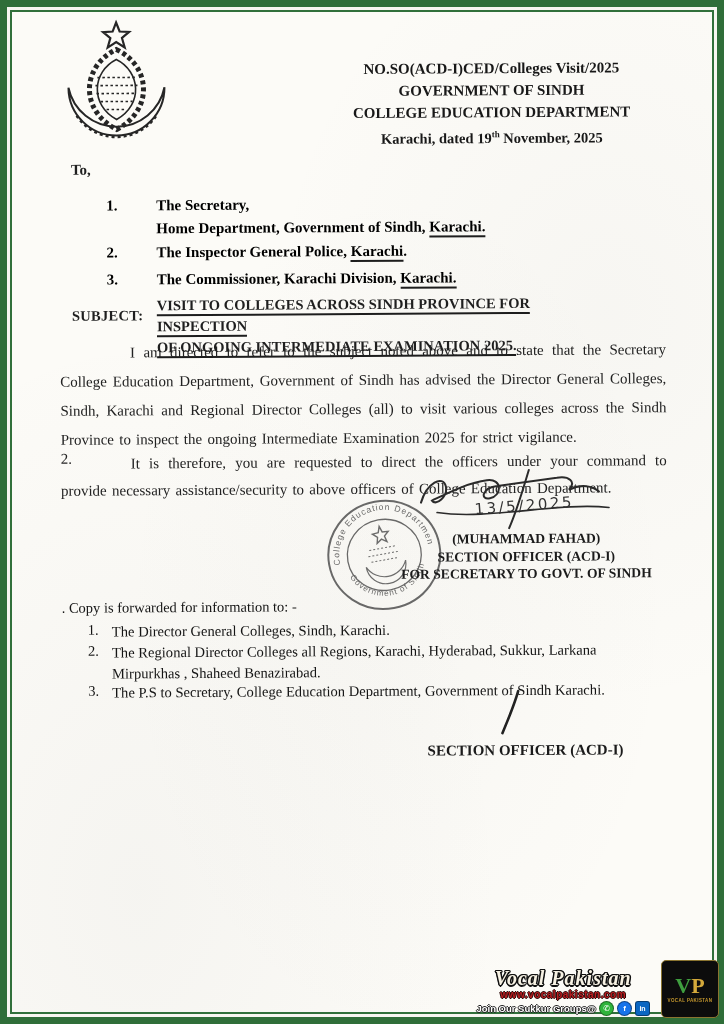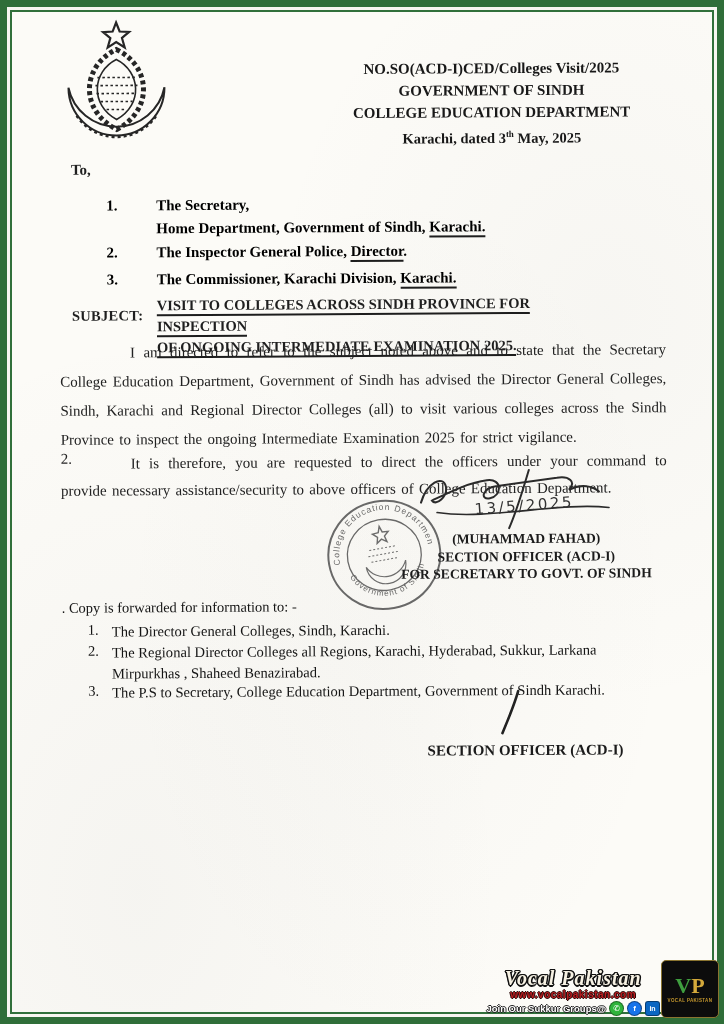--- a/index.html
+++ b/index.html
@@ -53,21 +53,21 @@
   .cc-head{left:46px;top:586px;font-size:14.5px;color:#151515;}
   .cc-row{position:absolute;font-size:14.6px;color:#151515;}
   .cc-num{position:absolute;left:72px;width:20px;}
   .cc-txt{position:absolute;left:96px;width:545px;line-height:20.5px;}
 
   
   .slash{left:482px;top:678px;width:26px;height:46px;}
   .footer-title{left:388px;top:731px;width:242px;text-align:center;font-size:15px;font-weight:bold;color:#1b1b1b;}
 
   
-  .wm{position:absolute;right:5px;bottom:6px;display:flex;align-items:flex-end;gap:1px;font-family:"Liberation Sans","DejaVu Sans",sans-serif;}
+  .wm{position:absolute;right:5px;bottom:6px;display:flex;align-items:flex-end;gap:11px;font-family:"Liberation Sans","DejaVu Sans",sans-serif;}
   .wm-texts{display:flex;flex-direction:column;align-items:center;gap:1px;padding-bottom:2px;}
   .wm-brand{
     font-family:"Liberation Serif",serif;font-style:italic;font-weight:bold;font-size:20px;color:#f7f2e4;
     text-shadow:-1.5px 0 #111,1.5px 0 #111,0 -1.5px #111,0 1.5px #111,-1px -1px #111,1px 1px #111,1px -1px #111,-1px 1px #111;
     letter-spacing:1px;line-height:20px;
   }
   .wm-url{
     font-weight:bold;font-size:10px;color:#bb1d20;letter-spacing:.5px;
     text-shadow:-1px 0 #2a0a0a,1px 0 #2a0a0a,0 -1px #2a0a0a,0 1px #2a0a0a;
   }
@@ -105,32 +105,32 @@
           <path d="M37 58 h38 M35 66 h42 M36 74 h40 M40 82 h32 M46 90 h20" stroke-width="1.6" stroke-dasharray="2.5 2.5"></path>
           <path d="M8 68 A 49 49 0 0 0 104 68 A 42 42 0 0 1 8 68 Z" stroke-width="2"></path>
           <path d="M16 96 A 48 48 0 0 0 96 96" stroke-width="2.5" stroke-dasharray="3 3"></path>
         </g>
       </svg>
 
       <div class="abs head">
         <div>NO.SO(ACD-I)CED/Colleges Visit/2025</div>
         <div>GOVERNMENT OF SINDH</div>
         <div>COLLEGE EDUCATION DEPARTMENT</div>
-        <div class="dateline"><span>Karachi, dated 3</span><sup>th</sup><span> May, 2025</span></div>
+        <div class="dateline"><span>Karachi, dated 19</span><sup>th</sup><span> November, 2025</span></div>
       </div>
 
       <div class="abs to ink">To,</div>
 
       <div>
         <span class="addr-num" style="top:184px;">1.</span>
         <span class="addr-txt" style="top:184px;">The Secretary,</span>
         <span class="addr-txt" style="top:207px;"><span>Home Department, Government of Sindh, </span><span class="u2">Karachi.</span></span>
 
         <span class="addr-num" style="top:231px;">2.</span>
-        <span class="addr-txt" style="top:231px;"><span>The Inspector General Police, </span><span class="u2">Director</span><span>.</span></span>
+        <span class="addr-txt" style="top:231px;"><span>The Inspector General Police, </span><span class="u2">Karachi</span><span>.</span></span>
 
         <span class="addr-num" style="top:258px;">3.</span>
         <span class="addr-txt" style="top:258px;"><span>The Commissioner, Karachi Division, </span><span class="u2">Karachi.</span><span></span></span>
       </div>
 
       <div class="abs subj-label ink">SUBJECT:</div>
       <div class="abs subj-text ink">
         <span class="u2">VISIT TO COLLEGES ACROSS SINDH PROVINCE FOR INSPECTION</span><br>
         <span class="u2">OF ONGOING INTERMEDIATE EXAMINATION 2025.</span>
       </div>

